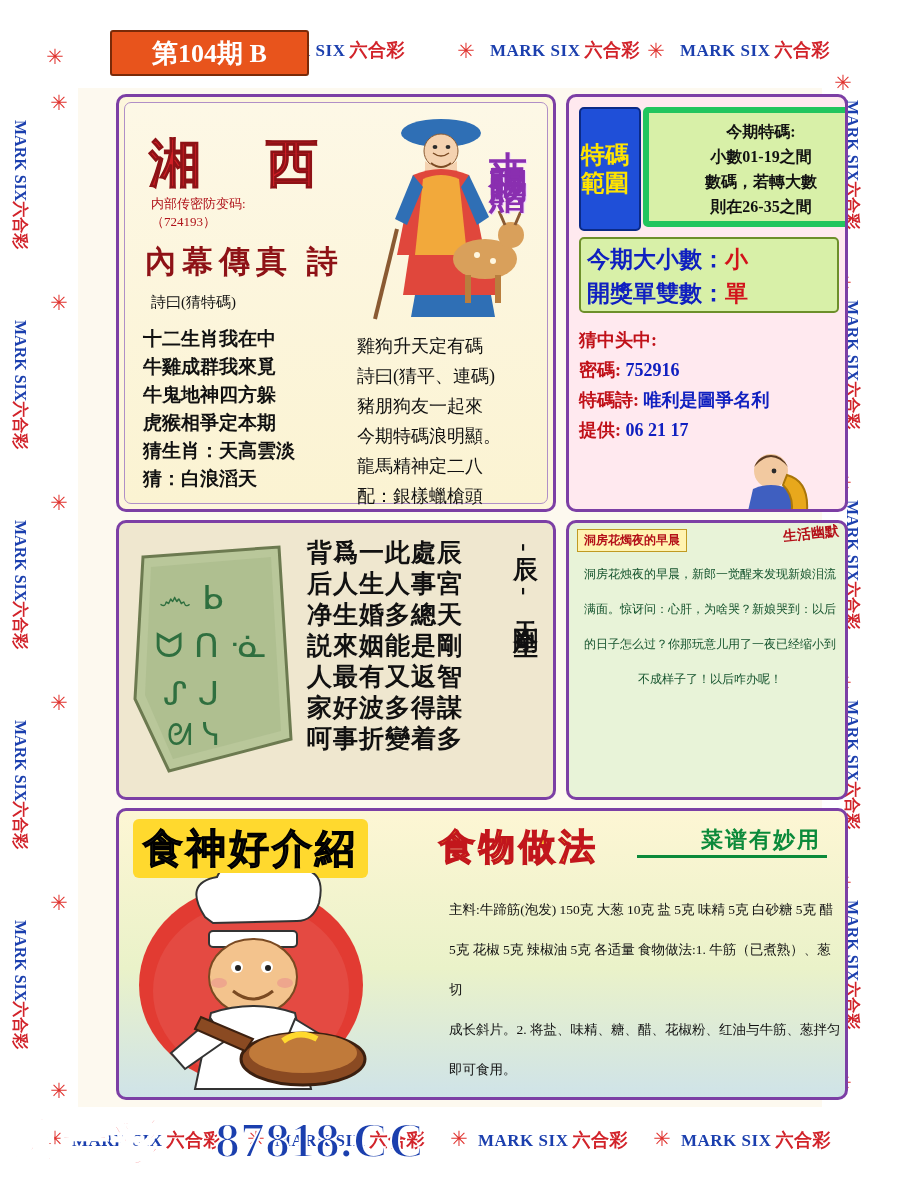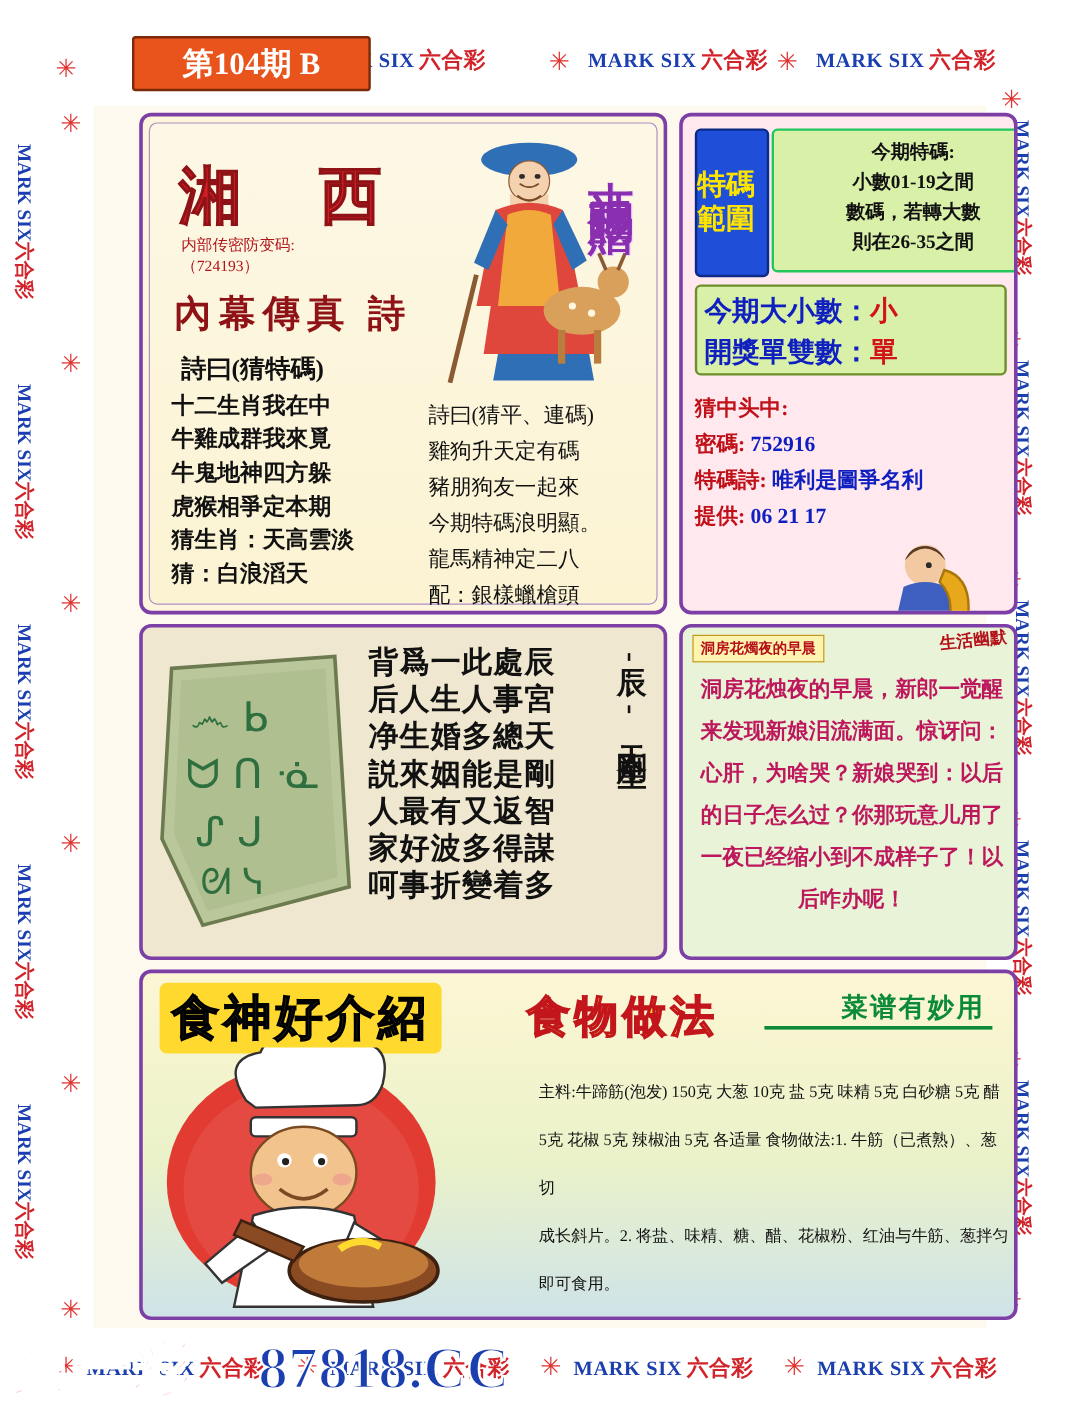--- a/index.html
+++ b/index.html
@@ -88,23 +88,22 @@
   .sub-code2{
     position:absolute;left:26px;top:110px;color:#b0131a;font-size:13px;
     font-family:"Liberation Serif","DejaVu Serif",serif;
   }
   .title-neimu{
     position:absolute;left:20px;top:138px;
     font-family:"Liberation Serif","DejaVu Serif",serif;
     font-size:31px;font-weight:bold;color:#8e1216;letter-spacing:6px;
   }
   .shiyue{
-    position:absolute;left:26px;top:190px;font-size:21px;color:#111;
-    font-family:"Liberation Serif","DejaVu Serif",serif;
-    font-weight:bold;
+    position:absolute;left:26px;top:190px;font-size:15px;color:#111;
+    font-family:"Liberation Serif","DejaVu Serif",serif;
   }
   .poemL{
     position:absolute;left:18px;top:222px;width:220px;
     font-family:"Liberation Serif","DejaVu Serif",serif;
     font-size:19px;line-height:28px;color:#111;font-weight:bold;
   }
   .poemR{
     position:absolute;left:232px;top:228px;width:200px;
     font-family:"Liberation Serif","DejaVu Serif",serif;
     font-size:18px;line-height:30px;color:#111;
@@ -127,21 +126,21 @@
   }
   .tema-label{
     position:absolute;left:10px;top:10px;width:58px;height:120px;
     background:#1f4fd8;border:2px solid #0b2a86;border-radius:5px;
     color:#ffe400;font-weight:bold;font-size:24px;line-height:28px;
     font-family:"Liberation Serif","DejaVu Serif",serif;
     display:flex;flex-direction:column;align-items:center;justify-content:center;
   }
   .code-box{
     position:absolute;left:74px;top:10px;width:236px;height:120px;
-    background:#d8f0a8;border:2px solid #22c55e;border-radius:5px;
+    background:#d8f0a8;border:6px solid #22c55e;border-radius:5px;
     padding:6px 8px;box-sizing:border-box;
     font-family:"Liberation Serif","DejaVu Serif",serif;
     color:#111;font-size:16px;line-height:25px;font-weight:bold;
     text-align:center;
   }
   .big-small{
     position:absolute;left:10px;top:140px;width:260px;height:76px;
     background:#d8f0a8;border:2px solid #6d8f2a;border-radius:5px;
     box-sizing:border-box;padding:4px 6px;
     font-family:"Liberation Serif","DejaVu Serif",serif;
@@ -191,21 +190,21 @@
     font-family:"Liberation Serif","DejaVu Serif",serif;
   }
   .joke-title{
     position:absolute;right:6px;top:2px;color:#b41018;font-size:14px;
     font-weight:bold;font-family:"Liberation Serif","DejaVu Serif",serif;
     transform:rotate(-6deg);
   }
   .joke-text{
     position:absolute;left:10px;top:34px;width:262px;
     font-family:"Liberation Serif","DejaVu Serif",serif;
-    font-size:18px;line-height:35px;color:#be185d;font-weight:bold;
+    font-size:12px;line-height:35px;color:#14532d;
   }
 
   
   .p-food{
     left:6px;top:720px;width:732px;height:292px;
     background:linear-gradient(180deg,#fdf6d4 0%,#eaf2c9 55%,#cfe3e8 100%);
     border:3px solid #7c3fa5;border-radius:10px;overflow:hidden;
   }
   .food-title{
     position:absolute;left:14px;top:8px;
@@ -355,22 +354,22 @@
         <div class="poemL">
           <div>十二生肖我在中</div>
           <div>牛雞成群我來覓</div>
           <div>牛鬼地神四方躲</div>
           <div>虎猴相爭定本期</div>
           <div>猜生肖：天高雲淡</div>
           <div>猜：白浪滔天</div>
         </div>
 
         <div class="poemR">
+          <div>雞狗升天定有碼</div>
           <div>詩曰(猜平、連碼)</div>
-          <div>雞狗升天定有碼</div>
           <div>豬朋狗友一起來</div>
           <div>今期特碼浪明顯。</div>
           <div>龍馬精神定二八</div>
           <div>配：銀樣蠟槍頭</div>
         </div>
 
         <svg class="deity" viewBox="0 0 180 230">
           <ellipse cx="88" cy="24" rx="40" ry="14" fill="#2f6fb5"></ellipse>
           <rect x="74" y="14" width="28" height="16" fill="#2f6fb5"></rect>
           <circle cx="88" cy="42" r="17" fill="#f4d2b0" stroke="#8a5a32" stroke-width="1"></circle>

